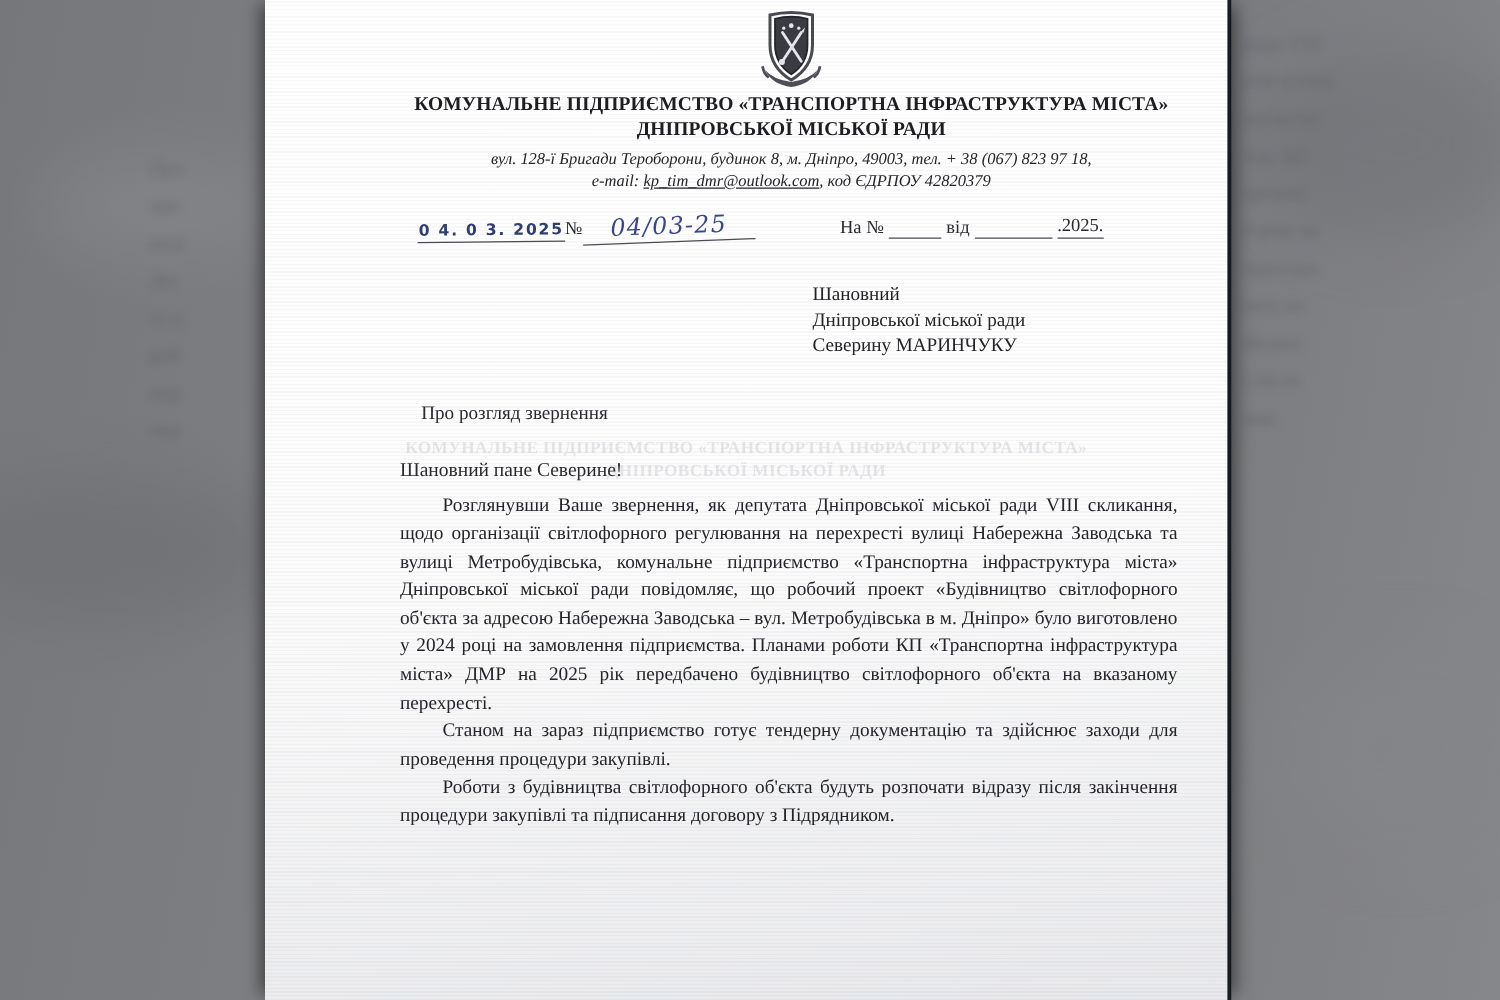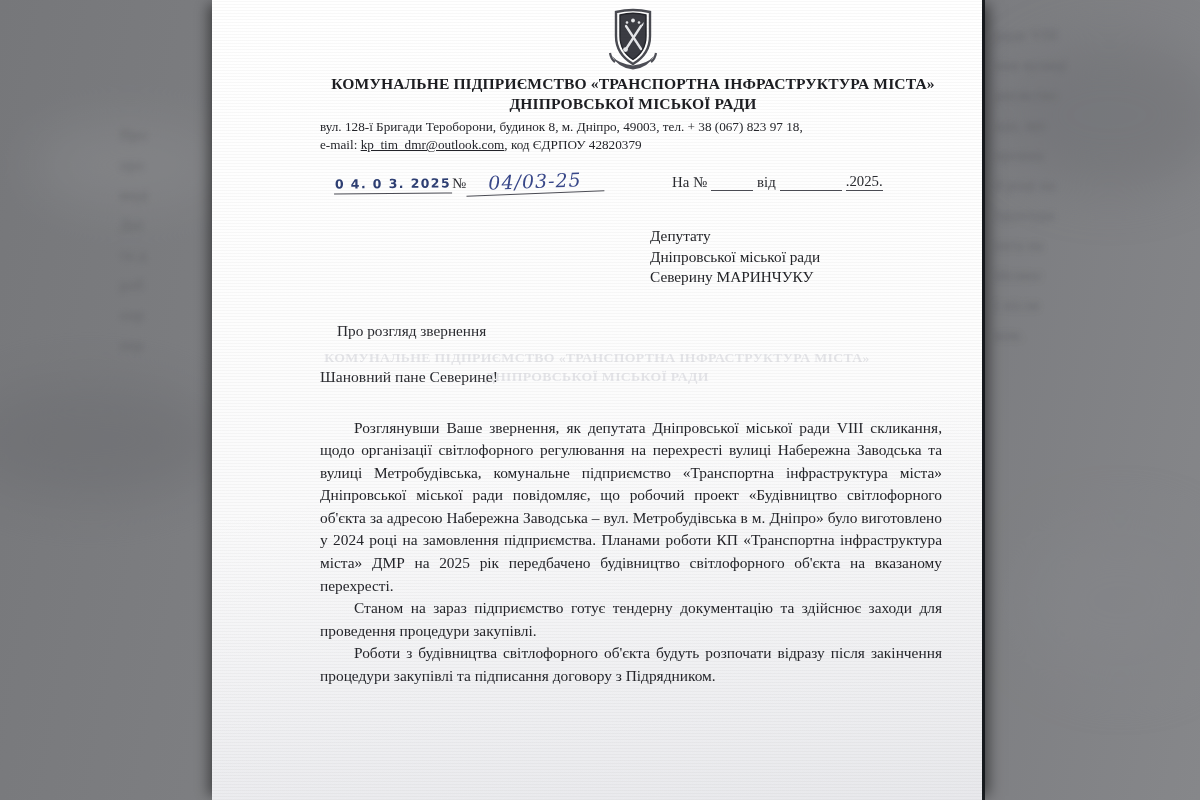--- a/index.html
+++ b/index.html
@@ -112,25 +112,26 @@
     text-align: center;
     font-weight: bold;
     font-size: 15.6px;
     line-height: 19.5px;
     letter-spacing: .1px;
     margin-top: 2px;
     color: #1d1e22;
   }
   .org-line2 { display: block; }
   .org-addr {
-    text-align: left;
+    text-align: center;
     font-size: 13.2px;
     line-height: 18px;
     margin-top: 5px;
     color: #25262b;
+    font-style: italic;
   }
   .email-link {
     text-decoration: underline;
     color: #23242a;
   }
 
   
   .refrow {
     position: relative;
     margin-top: 16px;
@@ -198,21 +199,21 @@
   
   .greeting {
     margin-top: 28px;
     text-align: left;
     font-size: 15.6px;
     padding-right: 40px;
   }
 
   
   .body {
-    margin-top: 31px;
+    margin-top: 8px;
     font-size: 15.4px;
     line-height: 22.6px;
     text-align: justify;
     text-justify: inter-word;
     padding-right: 4px;
     color: #24252a;
   }
   .body p {
     margin: 0;
     text-indent: 34px;
@@ -336,21 +337,21 @@
         <div class="ref-right">
           <span>На №</span>
           <span class="blank-sm rule"></span>
           <span>від</span>
           <span class="blank-md rule"></span>
           <span class="rule">.2025.</span>
         </div>
       </div>
 
       <div class="addressee">
-        <div>Депутату</div>
+        <div>Шановний</div>
         <div>Дніпровської міської ради</div>
         <div>Северину МАРИНЧУКУ</div>
       </div>
 
       <div class="subject">Про розгляд звернення</div>
 
       <div class="greeting">Шановний пане Северине!</div>
 
       <div class="body">
         <p>Розглянувши Ваше звернення, як депутата Дніпровської міської ради VIII скликання, щодо організації світлофорного регулювання на перехресті вулиці Набережна Заводська та вулиці Метробудівська, комунальне підприємство «Транспортна інфраструктура міста» Дніпровської міської ради повідомляє, що робочий проект «Будівництво світлофорного об'єкта за адресою Набережна Заводська – вул. Метробудівська в м. Дніпро» було виготовлено у 2024 році на замовлення підприємства. Планами роботи КП «Транспортна інфраструктура міста» ДМР на 2025 рік передбачено будівництво світлофорного об'єкта на вказаному перехресті.</p>

